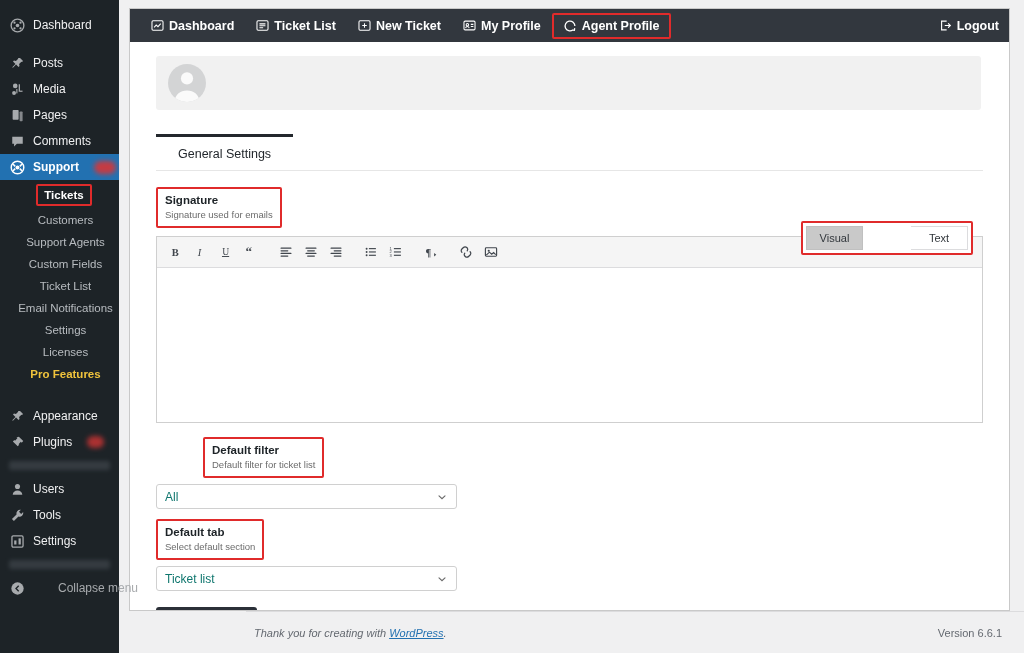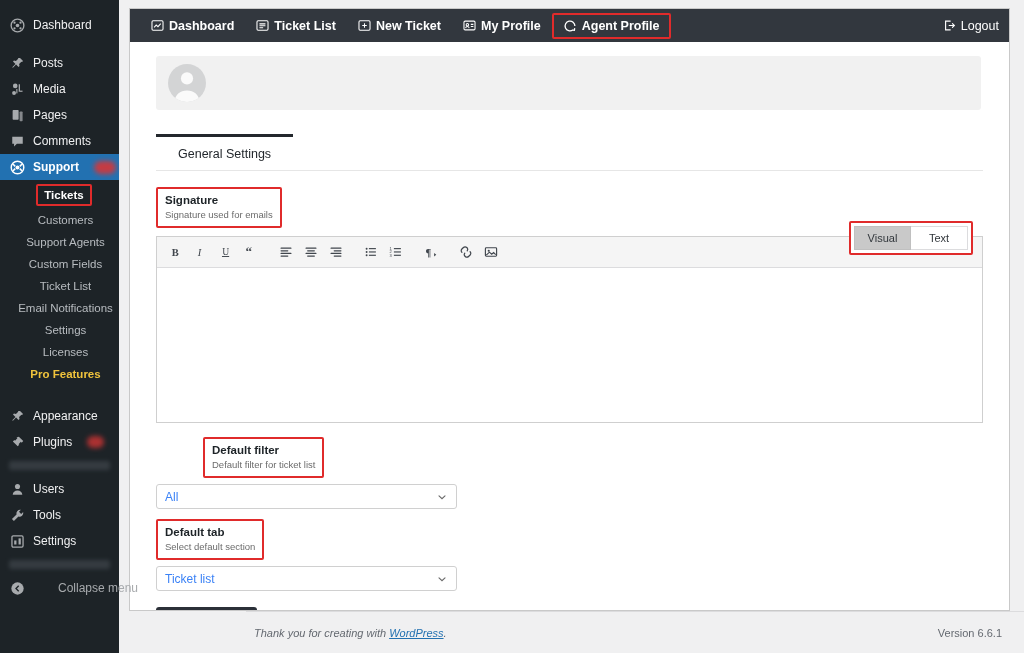--- a/index.html
+++ b/index.html
@@ -88,21 +88,21 @@
     display: flex; align-items: center; gap: 5px;
     padding: 4px 9px; cursor: pointer; white-space: nowrap;
     color: #ffffff; border: 2px solid transparent; border-radius: 2px;
   }
   .nav-item.hl { border-color: #e02b2b; }
   .nav-ico { display: flex; align-items: center; }
   .nav-ico svg { display: block; }
   #logout {
     margin-left: auto; margin-right: 10px;
     display: flex; align-items: center; gap: 5px;
-    font-size: 12.5px; font-weight: 400; cursor: pointer;
+    font-size: 12.5px; font-weight: 700; cursor: pointer;
   }
 
   
   #pbody { padding: 12px 20px 0 20px; }
 
   
   #profcard {
     background: #f1f1f1; border-radius: 3px;
     height: 54px; display: flex; align-items: center;
     padding: 0 12px; gap: 12px; margin: 2px 8px 0 6px;
@@ -142,21 +142,21 @@
   }
   .fld-title { font-size: 11.5px; font-weight: 700; color: #1d2327; line-height: 14px; }
   .fld-sub { font-size: 9.5px; color: #6b6b6b; line-height: 13px; margin-top: 1px; }
 
   
   #vt-wrap {
     position: absolute; right: 36px; top: 212px;
     border: 2px solid #e02b2b; border-radius: 2px; padding: 3px;
     background: #fff;
   }
-  #vt { display: flex; }
+  #vt { display: flex; gap: 48px; }
   .vt-btn {
     width: 57px; height: 24px; font-size: 11px; color: #32373c;
     display: flex; align-items: center; justify-content: center;
     border: 1px solid #dcdcde; cursor: pointer; background: #f0f0f1;
   }
   .vt-btn.sel { background: #c9c9c9; border-color: #c0c0c0; }
   .vt-btn.off { background: #fff; border-left: none; }
 
   
   #editor {
@@ -171,21 +171,21 @@
     justify-content: center; cursor: pointer; color: #40464d;
   }
   .ebtn svg { display: block; }
   .egap { width: 10px; }
   #earea { height: 154px; background: #fff; cursor: text; }
 
   
   .sel-box {
     width: 301px; height: 25px; border: 1px solid #d0d0d0; border-radius: 3px;
     background: #fff; display: flex; align-items: center;
-    padding: 0 8px; font-size: 12px; color: #3b82f6; margin: 6px 0 0 6px;
+    padding: 0 8px; font-size: 12px; color: #0f766e; margin: 6px 0 0 6px;
     cursor: pointer; justify-content: space-between;
   }
   .chev { color: #6a6a6a; display: flex; }
 
   
   #saverow { display: flex; align-items: center; margin: 16px 0 0 6px; }
   #savebtn {
     background: #2b3038; color: #fff; font-size: 11.5px; font-weight: 700;
     padding: 7px 11px; border: none; border-radius: 3px; cursor: pointer;
     font-family: "Liberation Sans", sans-serif;

